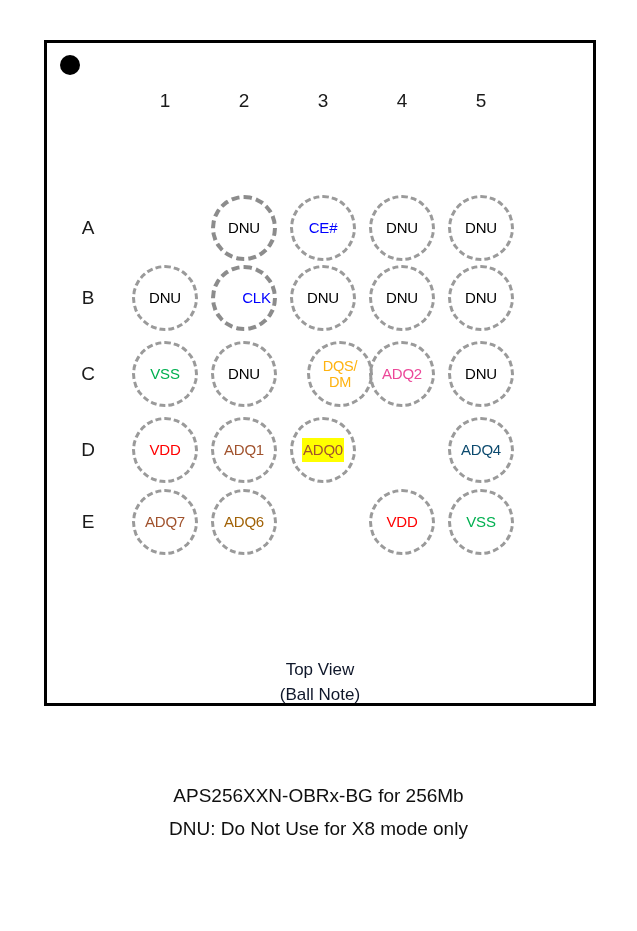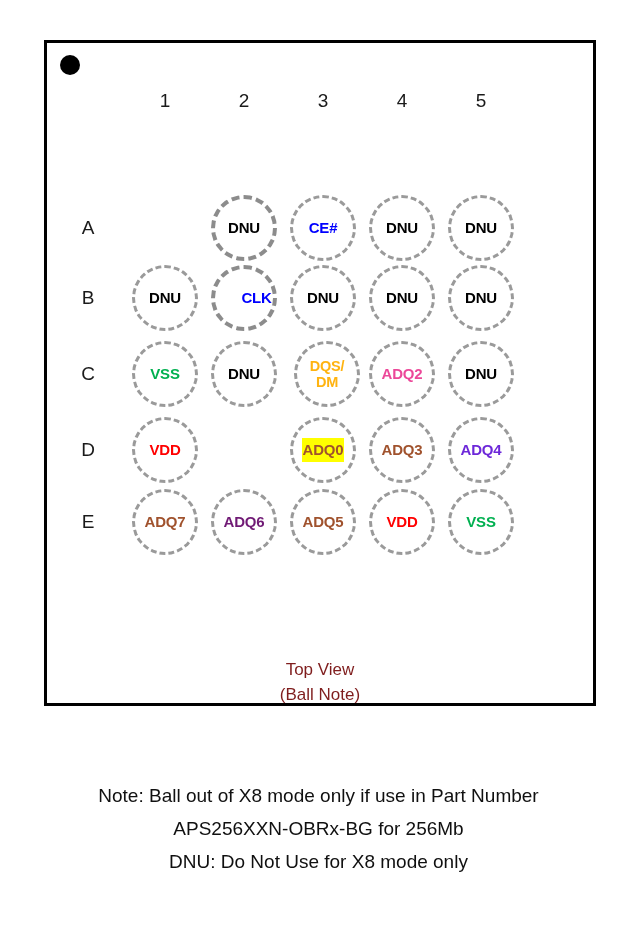--- a/index.html
+++ b/index.html
@@ -77,21 +77,21 @@
     align-items: center;
     justify-content: center;
     text-align: center;
   }
   .ball.emphasis {
     border-color: #8c8c8c;
     border-width: 4px;
   }
   .ball-label {
     font-size: 15px;
-    font-weight: bold;
+    font-weight: normal;
     line-height: 1.05;
     letter-spacing: -0.2px;
     font-family: "Liberation Sans", sans-serif;
     white-space: pre-line;
   }
   .ball-label.two-line {
     font-size: 14.5px;
     line-height: 1.12;
   }
   .ball-label.highlight {
@@ -100,21 +100,21 @@
   }
 
   
   #view-caption {
     position: absolute;
     left: 0;
     top: 615px;
     width: 100%;
     text-align: center;
     font-size: 17px;
-    color: #7f1d1d;
+    color: #0f172a;
     line-height: 1.45;
     font-family: "Liberation Sans", sans-serif;
   }
   #view-caption div { display: block; }
 
   
   #notes {
     position: absolute;
     left: 0;
     top: 780px;
@@ -177,63 +177,59 @@
       </div>
       <div class="ball" style="left: 401px; top: 222px;">
         <span class="ball-label" style="color: rgb(0, 0, 0);">DNU</span>
       </div>
       <div class="ball" style="left: 85px; top: 298px;">
         <span class="ball-label" style="color: rgb(0, 176, 80);">VSS</span>
       </div>
       <div class="ball" style="left: 164px; top: 298px;">
         <span class="ball-label" style="color: rgb(0, 0, 0);">DNU</span>
       </div>
-      <div class="ball" style="left: 247px; top: 298px;">
+      <div class="ball" style="left: 260px; top: 298px;">
         <span class="ball-label two-line" style="color: rgb(255, 179, 16);">DQS/
 DM</span>
       </div>
       <div class="ball" style="left: 322px; top: 298px;">
         <span class="ball-label" style="color: #ec4899;">ADQ2</span>
       </div>
       <div class="ball" style="left: 401px; top: 298px;">
         <span class="ball-label" style="color: rgb(0, 0, 0);">DNU</span>
       </div>
       <div class="ball" style="left: 85px; top: 374px;">
         <span class="ball-label" style="color: rgb(255, 0, 0);">VDD</span>
       </div>
+      <div class="ball" style="left: 164px; top: 374px;">
+        <span class="ball-label" style="color: rgb(160, 82, 45);">ADQ1</span>
+      </div>
       <div class="ball" style="left: 243px; top: 374px;">
         <span class="ball-label highlight" style="color: rgb(160, 82, 45);">ADQ0</span>
       </div>
-      <div class="ball" style="left: 322px; top: 374px;">
-        <span class="ball-label" style="color: rgb(160, 82, 45);">ADQ3</span>
-      </div>
       <div class="ball" style="left: 401px; top: 374px;">
-        <span class="ball-label" style="color: #6d28d9;">ADQ4</span>
+        <span class="ball-label" style="color: #0c4a6e;">ADQ4</span>
       </div>
       <div class="ball" style="left: 85px; top: 446px;">
         <span class="ball-label" style="color: rgb(160, 82, 45);">ADQ7</span>
       </div>
       <div class="ball" style="left: 164px; top: 446px;">
-        <span class="ball-label" style="color: #701a75;">ADQ6</span>
-      </div>
-      <div class="ball" style="left: 243px; top: 446px;">
-        <span class="ball-label" style="color: rgb(160, 82, 45);">ADQ5</span>
+        <span class="ball-label" style="color: #a16207;">ADQ6</span>
       </div>
       <div class="ball" style="left: 322px; top: 446px;">
         <span class="ball-label" style="color: rgb(255, 0, 0);">VDD</span>
       </div>
       <div class="ball" style="left: 401px; top: 446px;">
         <span class="ball-label" style="color: rgb(0, 176, 80);">VSS</span>
       </div>
     </div>
 
   <div id="view-caption">
     <div>Top View</div>
     <div>(Ball Note)</div>
   </div>
 
 </div>
 
 <div id="notes">
-  <div>Note: Ball out of X8 mode only if use in Part Number</div>
   <div>APS256XXN-OBRx-BG for 256Mb</div>
   <div>DNU: Do Not Use for X8 mode only</div>
 </div>
 
 </body></html>

